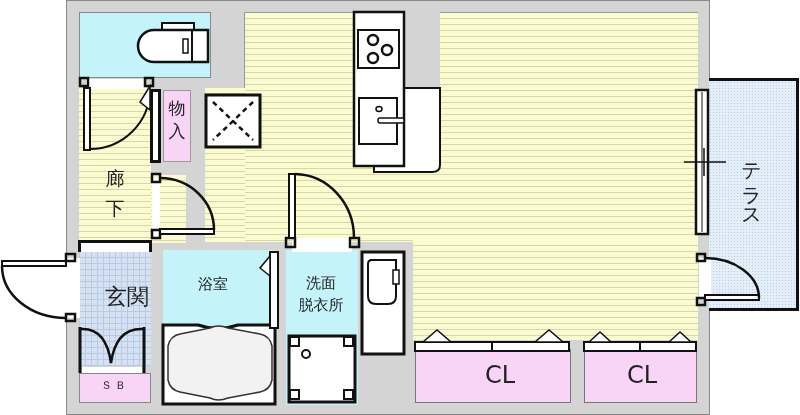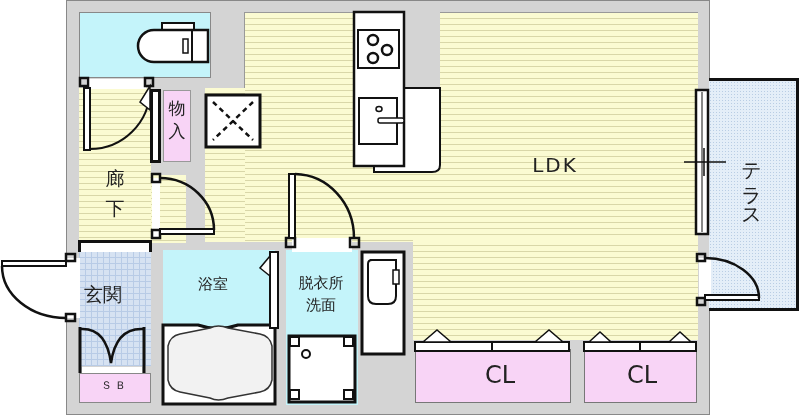--- a/index.html
+++ b/index.html
@@ -70,21 +70,20 @@
   <rect x="6" y="20" width="41" height="38" fill="#fff" stroke="#111" stroke-width="2"></rect>
   <circle cx="21" cy="30" r="5" fill="none" stroke="#111" stroke-width="2.5"></circle>
   <circle cx="35" cy="40" r="5" fill="none" stroke="#111" stroke-width="2.5"></circle>
   <circle cx="21" cy="48" r="5" fill="none" stroke="#111" stroke-width="2.5"></circle>
   <rect x="7" y="88" width="38" height="46" fill="#fff" stroke="#111" stroke-width="2"></rect>
   <ellipse cx="27" cy="99" rx="3" ry="2.5" fill="none" stroke="#111" stroke-width="1.5"></ellipse>
   <rect x="26" y="108" width="26" height="5" rx="2" fill="#fff" stroke="#111" stroke-width="1.5"></rect>
 </svg>
 
 <div class="abs lbl" style="left:470px;top:152px;width:170px;font-size:20px;line-height:26px;letter-spacing:2px;">
-  <div>LDK</div>
 </div>
 
 <div class="abs dots" style="left:709px;top:78px;width:90px;height:233px;border:3px solid #111;border-left:none;"></div>
 <div class="abs lbl" style="left:740px;top:150px;width:24px;font-size:20px;line-height:24px;writing-mode:vertical-rl;">テラス</div>
 
 <svg style="left:684px;top:88px;" width="46" height="150">
   <rect x="12" y="2" width="12" height="144" fill="#fff" stroke="#111" stroke-width="2.5"></rect>
   <line x1="18" y1="4" x2="18" y2="144" stroke="#111" stroke-width="1"></line>
   <line x1="0" y1="74" x2="42" y2="74" stroke="#111" stroke-width="1.5"></line>
   <line x1="20" y1="60" x2="20" y2="88" stroke="#111" stroke-width="1.5"></line>
@@ -108,21 +107,21 @@
   <rect x="171" y="24" width="56" height="9" fill="#fff" stroke="#111" stroke-width="2"></rect>
   <rect x="227" y="24" width="56" height="9" fill="#fff" stroke="#111" stroke-width="2"></rect>
   <polygon points="10,24 24,12 38,24" fill="#fff" stroke="#111" stroke-width="1.5"></polygon>
   <polygon points="122,24 136,12 150,24" fill="#fff" stroke="#111" stroke-width="1.5"></polygon>
   <polygon points="176,24 187,14 198,24" fill="#fff" stroke="#111" stroke-width="1.5"></polygon>
   <polygon points="256,24 267,14 278,24" fill="#fff" stroke="#111" stroke-width="1.5"></polygon>
 </svg>
 
 <div class="abs tile" style="left:79px;top:251px;width:72px;height:115px;"></div>
 <div class="abs" style="left:78px;top:240px;width:74px;height:12px;background:#fff;border:3px solid #111;border-bottom:none;"></div>
-<div class="abs lbl" style="left:70px;top:282px;width:66px;font-size:19px;text-align:center;">玄関</div>
+<div class="abs lbl" style="left:94px;top:282px;width:66px;font-size:22px;text-align:center;">玄関</div>
 <div class="abs" style="left:66px;top:258px;width:14px;height:60px;background:#fff;"></div>
 <svg style="left:0px;top:252px;" width="82" height="72">
   <rect x="66" y="2" width="9" height="7" fill="none" stroke="#111" stroke-width="2.5"></rect>
   <rect x="66" y="62" width="9" height="7" fill="none" stroke="#111" stroke-width="2.5"></rect>
   <rect x="2" y="9" width="64" height="5" fill="#fff" stroke="#111" stroke-width="2"></rect>
   <path d="M2 14 A64 52 0 0 0 66 66" fill="none" stroke="#111" stroke-width="2.5"></path>
 </svg>
 
 <div class="abs pink" style="left:79px;top:373px;width:72px;height:30px;border:1px solid #888;"></div>
 <div class="abs lbl" style="left:82px;top:378px;width:66px;font-size:11px;letter-spacing:3px;">ＳＢ</div>
@@ -140,22 +139,22 @@
   <path d="M8 24 Q10 14 20 12 L50 6 Q58 2 68 6 L100 12 Q110 14 112 24 L112 58 Q110 68 100 70 L68 76 Q58 80 50 76 L20 70 Q10 68 8 58 Z" fill="#f2f2f2" stroke="#333" stroke-width="1.5"></path>
 </svg>
 <svg style="left:258px;top:250px;" width="22" height="80">
   <rect x="12" y="2" width="8" height="76" fill="#fff" stroke="#111" stroke-width="2"></rect>
   <polygon points="12,6 2,18 12,26" fill="#fff" stroke="#111" stroke-width="1.5"></polygon>
 </svg>
 
 <div class="abs cyan" style="left:286px;top:250px;width:72px;height:155px;"></div>
 <div class="abs" style="left:292px;top:238px;width:60px;height:14px;background:#fff;"></div>
 <div class="abs lbl" style="left:288px;top:272px;width:66px;font-size:15px;line-height:22px;">
+  <div>洗面</div>
   <div>脱衣所</div>
-  <div>洗面</div>
 </div>
 <svg style="left:286px;top:334px;" width="72" height="72">
   <rect x="3" y="2" width="66" height="66" fill="#fff" stroke="#111" stroke-width="3"></rect>
   <rect x="4" y="3" width="9" height="9" fill="#fff" stroke="#111" stroke-width="2"></rect>
   <rect x="58" y="3" width="9" height="9" fill="#fff" stroke="#111" stroke-width="2"></rect>
   <rect x="4" y="56" width="9" height="9" fill="#fff" stroke="#111" stroke-width="2"></rect>
   <rect x="58" y="56" width="9" height="9" fill="#fff" stroke="#111" stroke-width="2"></rect>
   <circle cx="20" cy="20" r="4" fill="none" stroke="#111" stroke-width="2"></circle>
 </svg>
 <svg style="left:284px;top:170px;" width="80" height="80">

